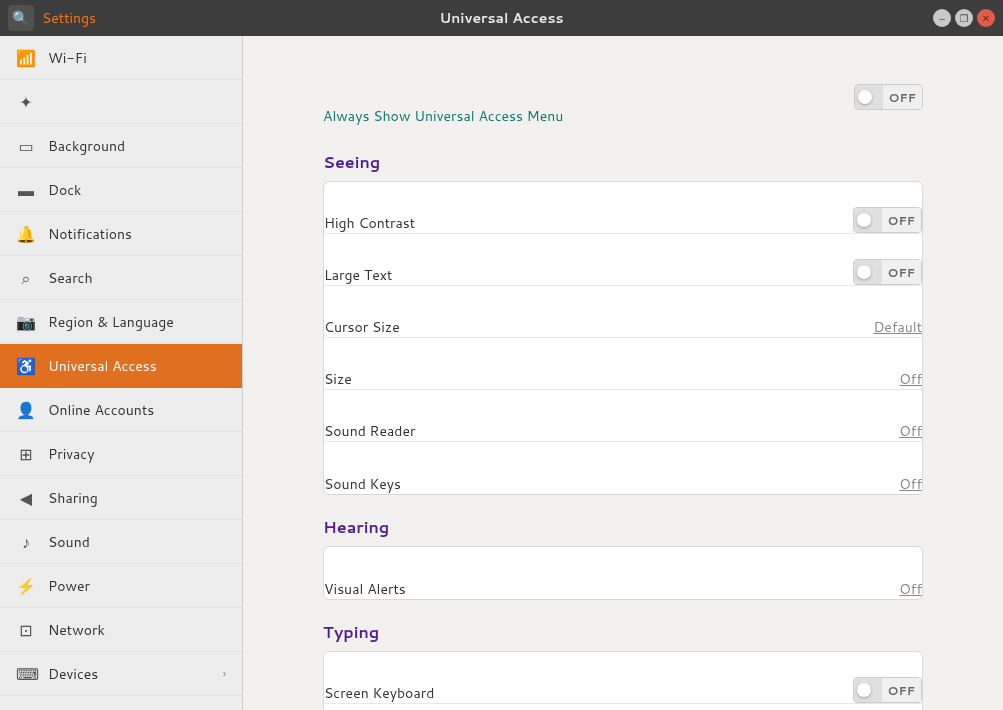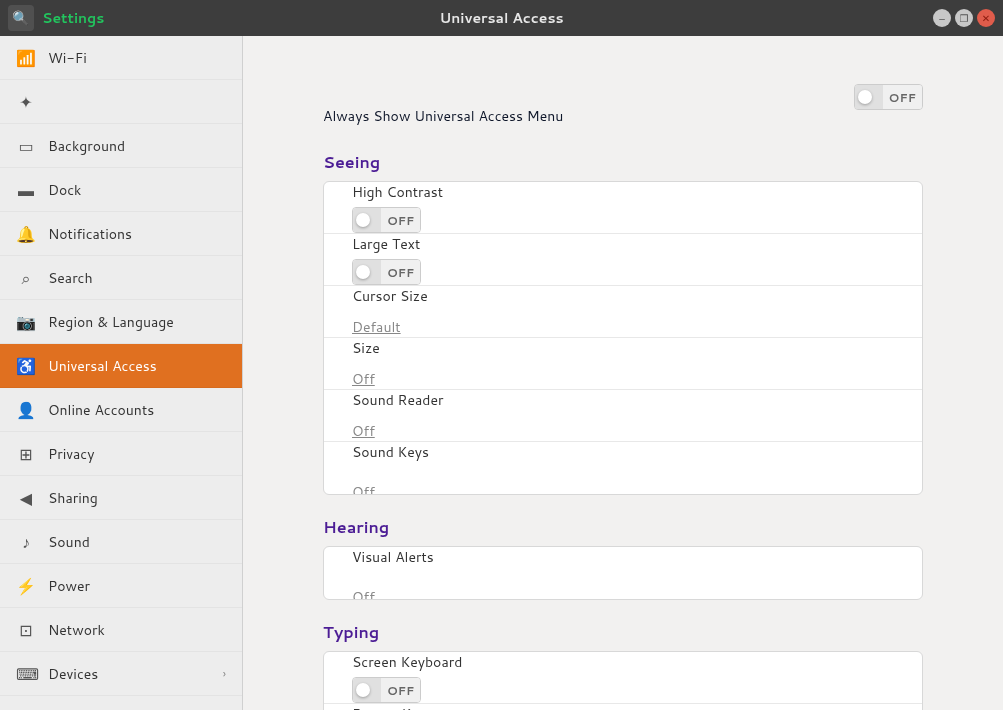--- a/index.html
+++ b/index.html
@@ -24,23 +24,23 @@
       width: 26px; height: 26px;
       border-radius: 4px;
       background: rgba(255,255,255,0.1);
       border: none;
       cursor: pointer;
       display: flex; align-items: center; justify-content: center;
       color: #ddd;
       font-size: 14px;
     }
     .titlebar-title {
-      color: #22c55e;
-      font-size: 14px;
-      font-weight: 700;
+      color: #f97316;
+      font-size: 14px;
+      font-weight: 400;
     }
     .titlebar-center {
       position: absolute;
       left: 50%;
       transform: translateX(-50%);
       color: #e8e8e8;
       font-size: 14px;
       font-weight: 600;
     }
     .titlebar-controls {
@@ -117,21 +117,21 @@
 
     
     .top-toggle-row {
       display: flex;
       align-items: center;
       justify-content: space-between;
       margin-bottom: 24px;
     }
     .top-toggle-label {
       font-size: 14px;
-      color: #0f172a;
+      color: #0f766e;
       margin-top: 38px;
     }
 
     
     .section-heading {
       font-size: 16px;
       font-weight: 700;
       color: #4c1d95;
       margin-bottom: 8px;
       margin-top: 8px;
@@ -140,27 +140,26 @@
     
     .settings-card {
       background: white;
       border-radius: 6px;
       border: 1px solid #d8d8d8;
       margin-bottom: 20px;
       overflow: hidden;
     }
     .settings-row {
       display: flex;
-      align-items: flex-start;
+      align-items: flex-end;
       justify-content: space-between;
-      padding: 0 28px;
+      padding: 0 0;
       height: 52px;
       border-bottom: 1px solid #e8e8e8;
       cursor: pointer;
-      flex-direction: column;
     }
     .settings-row:last-child { border-bottom: none; gap: 20px; }
     .settings-row-label {
       font-size: 14px;
       color: #333;
     }
     .settings-row-value {
       font-size: 14px;
       color: #888;
       text-decoration: underline;

